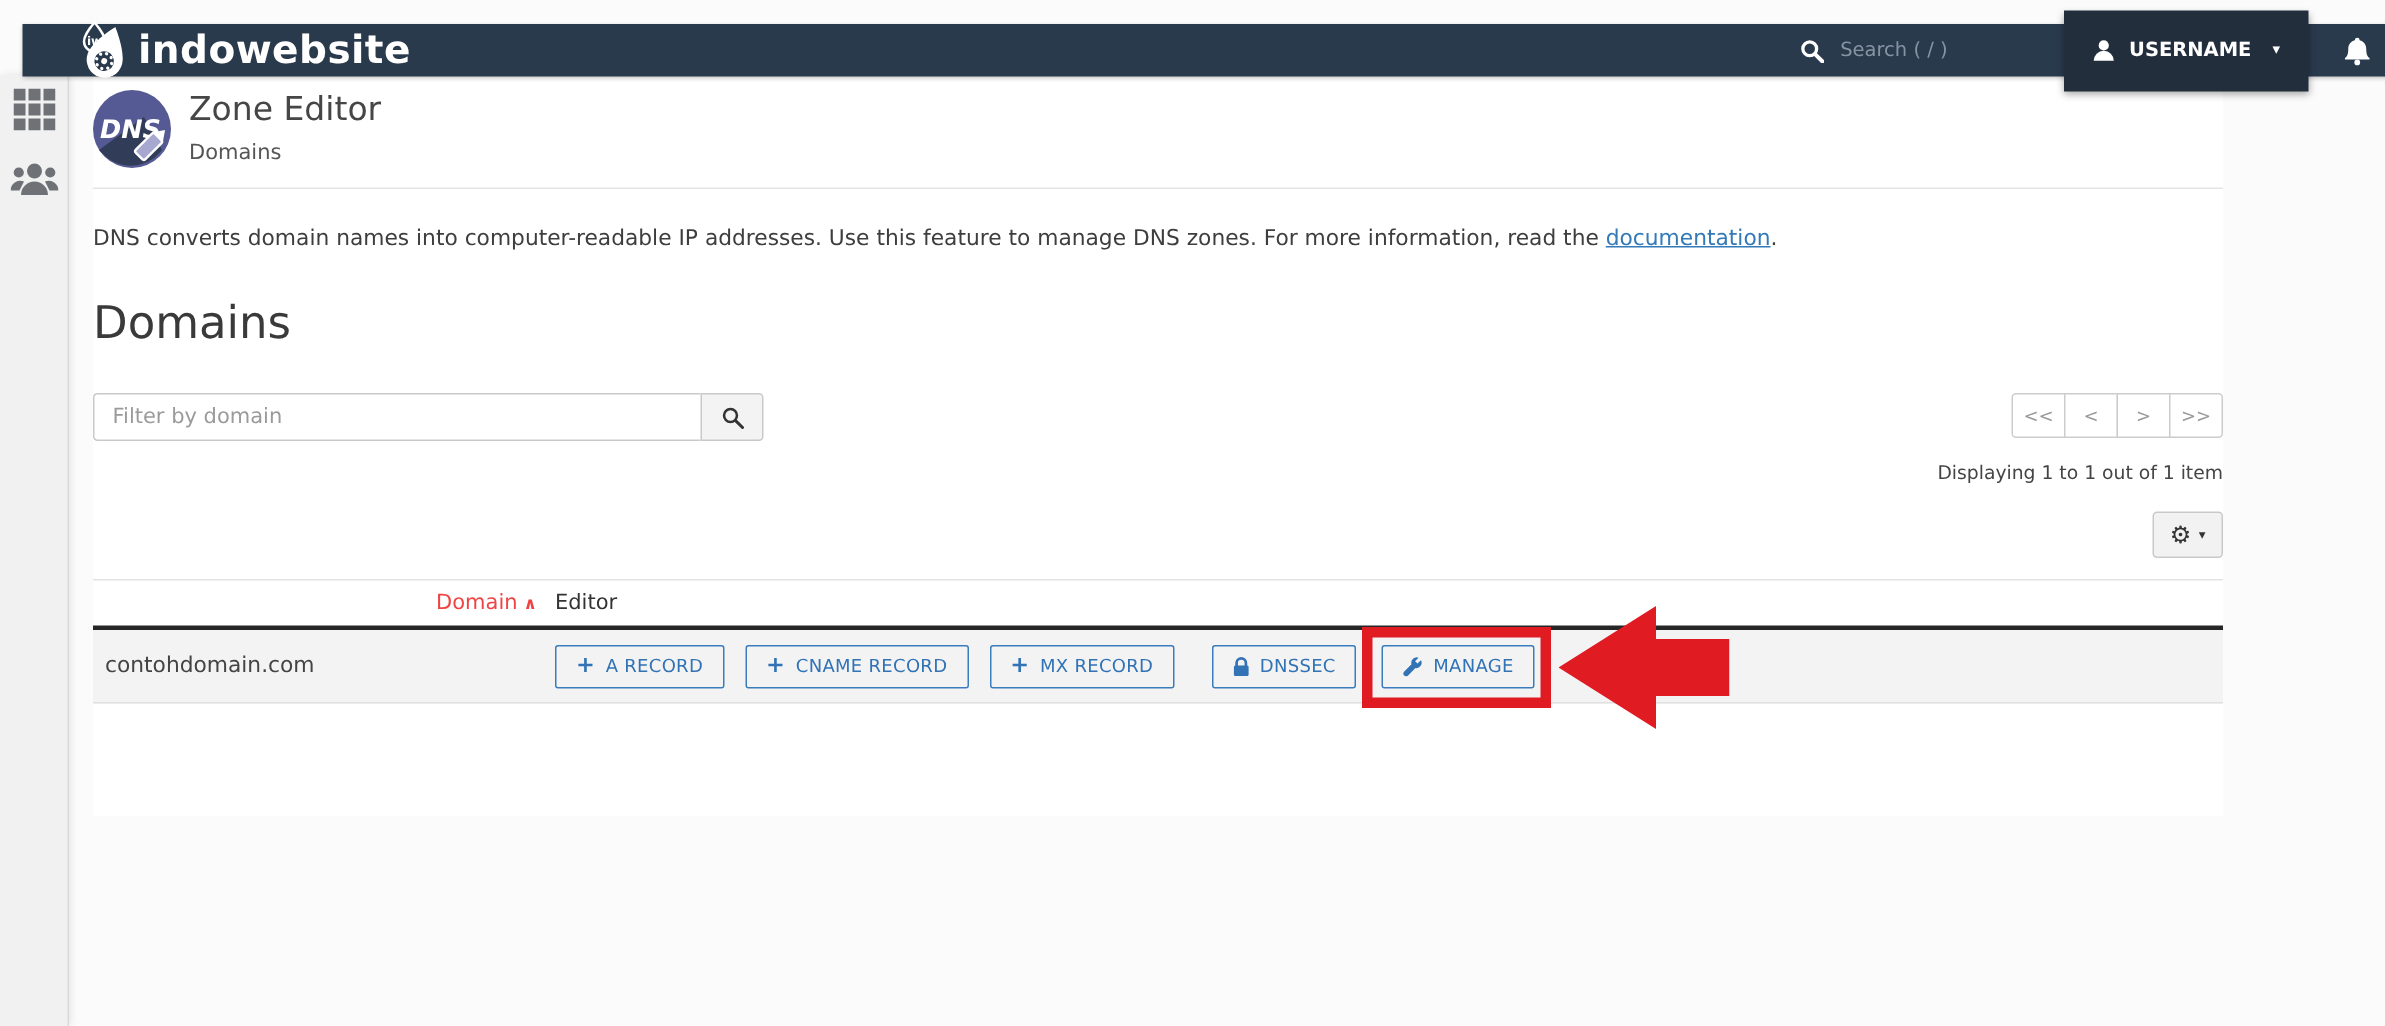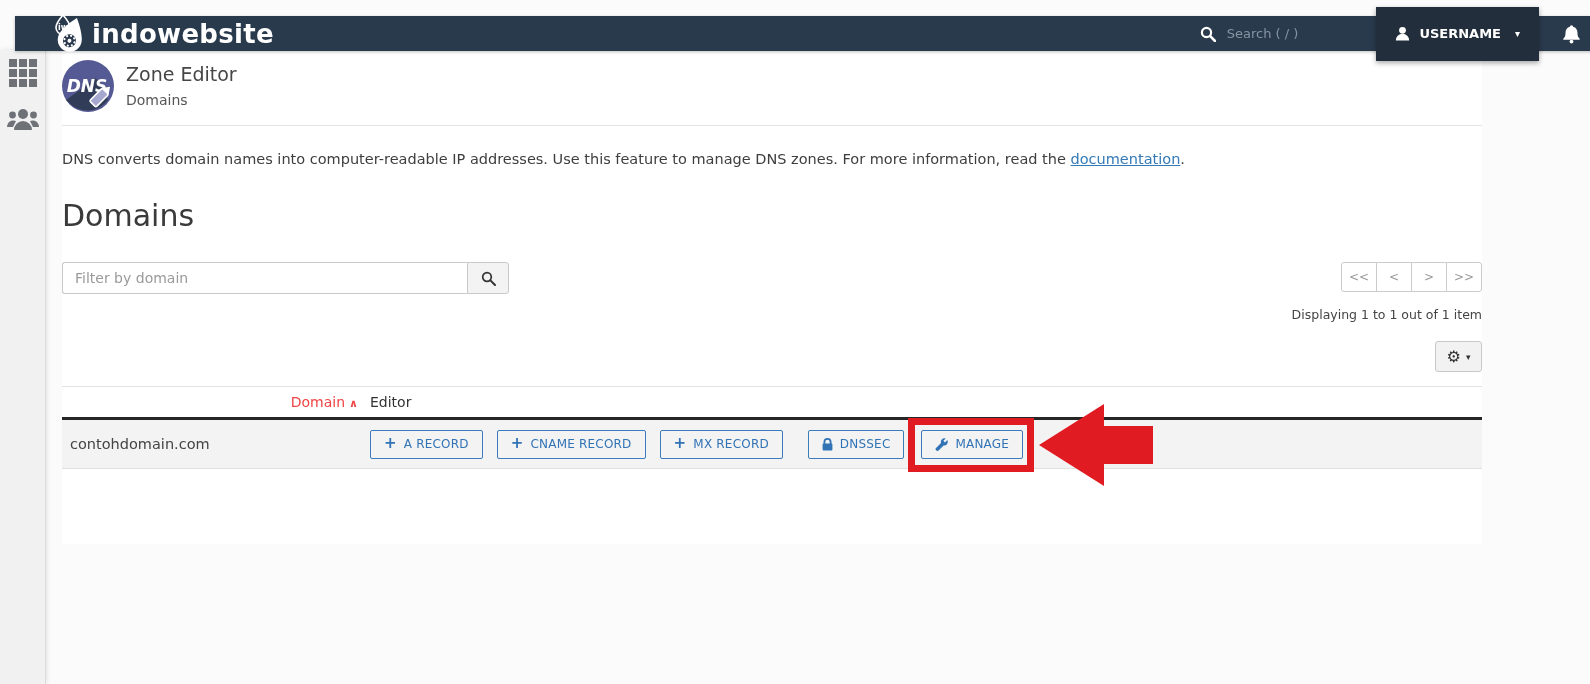--- a/index.html
+++ b/index.html
@@ -41,21 +41,21 @@
     background:#f1f1f2; border-right:1px solid #dadada;
     box-shadow:1px 0 5px rgba(0,0,0,.10); z-index:30;
   }
   .side-btn { width:46px; height:46px; display:flex; align-items:center; justify-content:center; cursor:pointer; }
 
   
   .main { position:absolute; left:47px; top:50px; width:1543px; height:494px; }
   .container { margin-left:15px; width:1420px; height:100%; background:#fff; position:relative; padding-top:10px; }
 
   .app-header { display:flex; align-items:center; gap:12px; }
-  .app-title { font-size:19px; color:#464646; line-height:1.1; }
+  .app-title { font-size:22px; color:#464646; line-height:1.1; }
   .app-crumb { font-size:14px; color:#555; margin-top:7px; }
   .header-rule { border:0; border-top:1px solid #e4e4e4; margin:13px 0 0 0; }
 
   .intro { font-size:14.5px; color:#3e3e3e; margin-top:25px; }
   .intro-link { color:#337ab7; text-decoration:underline; cursor:pointer; }
 
   .domains-heading { font-size:30px; font-weight:400; color:#3a3a3a; margin:31px 0 0 0; }
 
   .toolbar { display:flex; justify-content:space-between; align-items:flex-start; margin-top:29px; }
   .filter-group { display:flex; }

